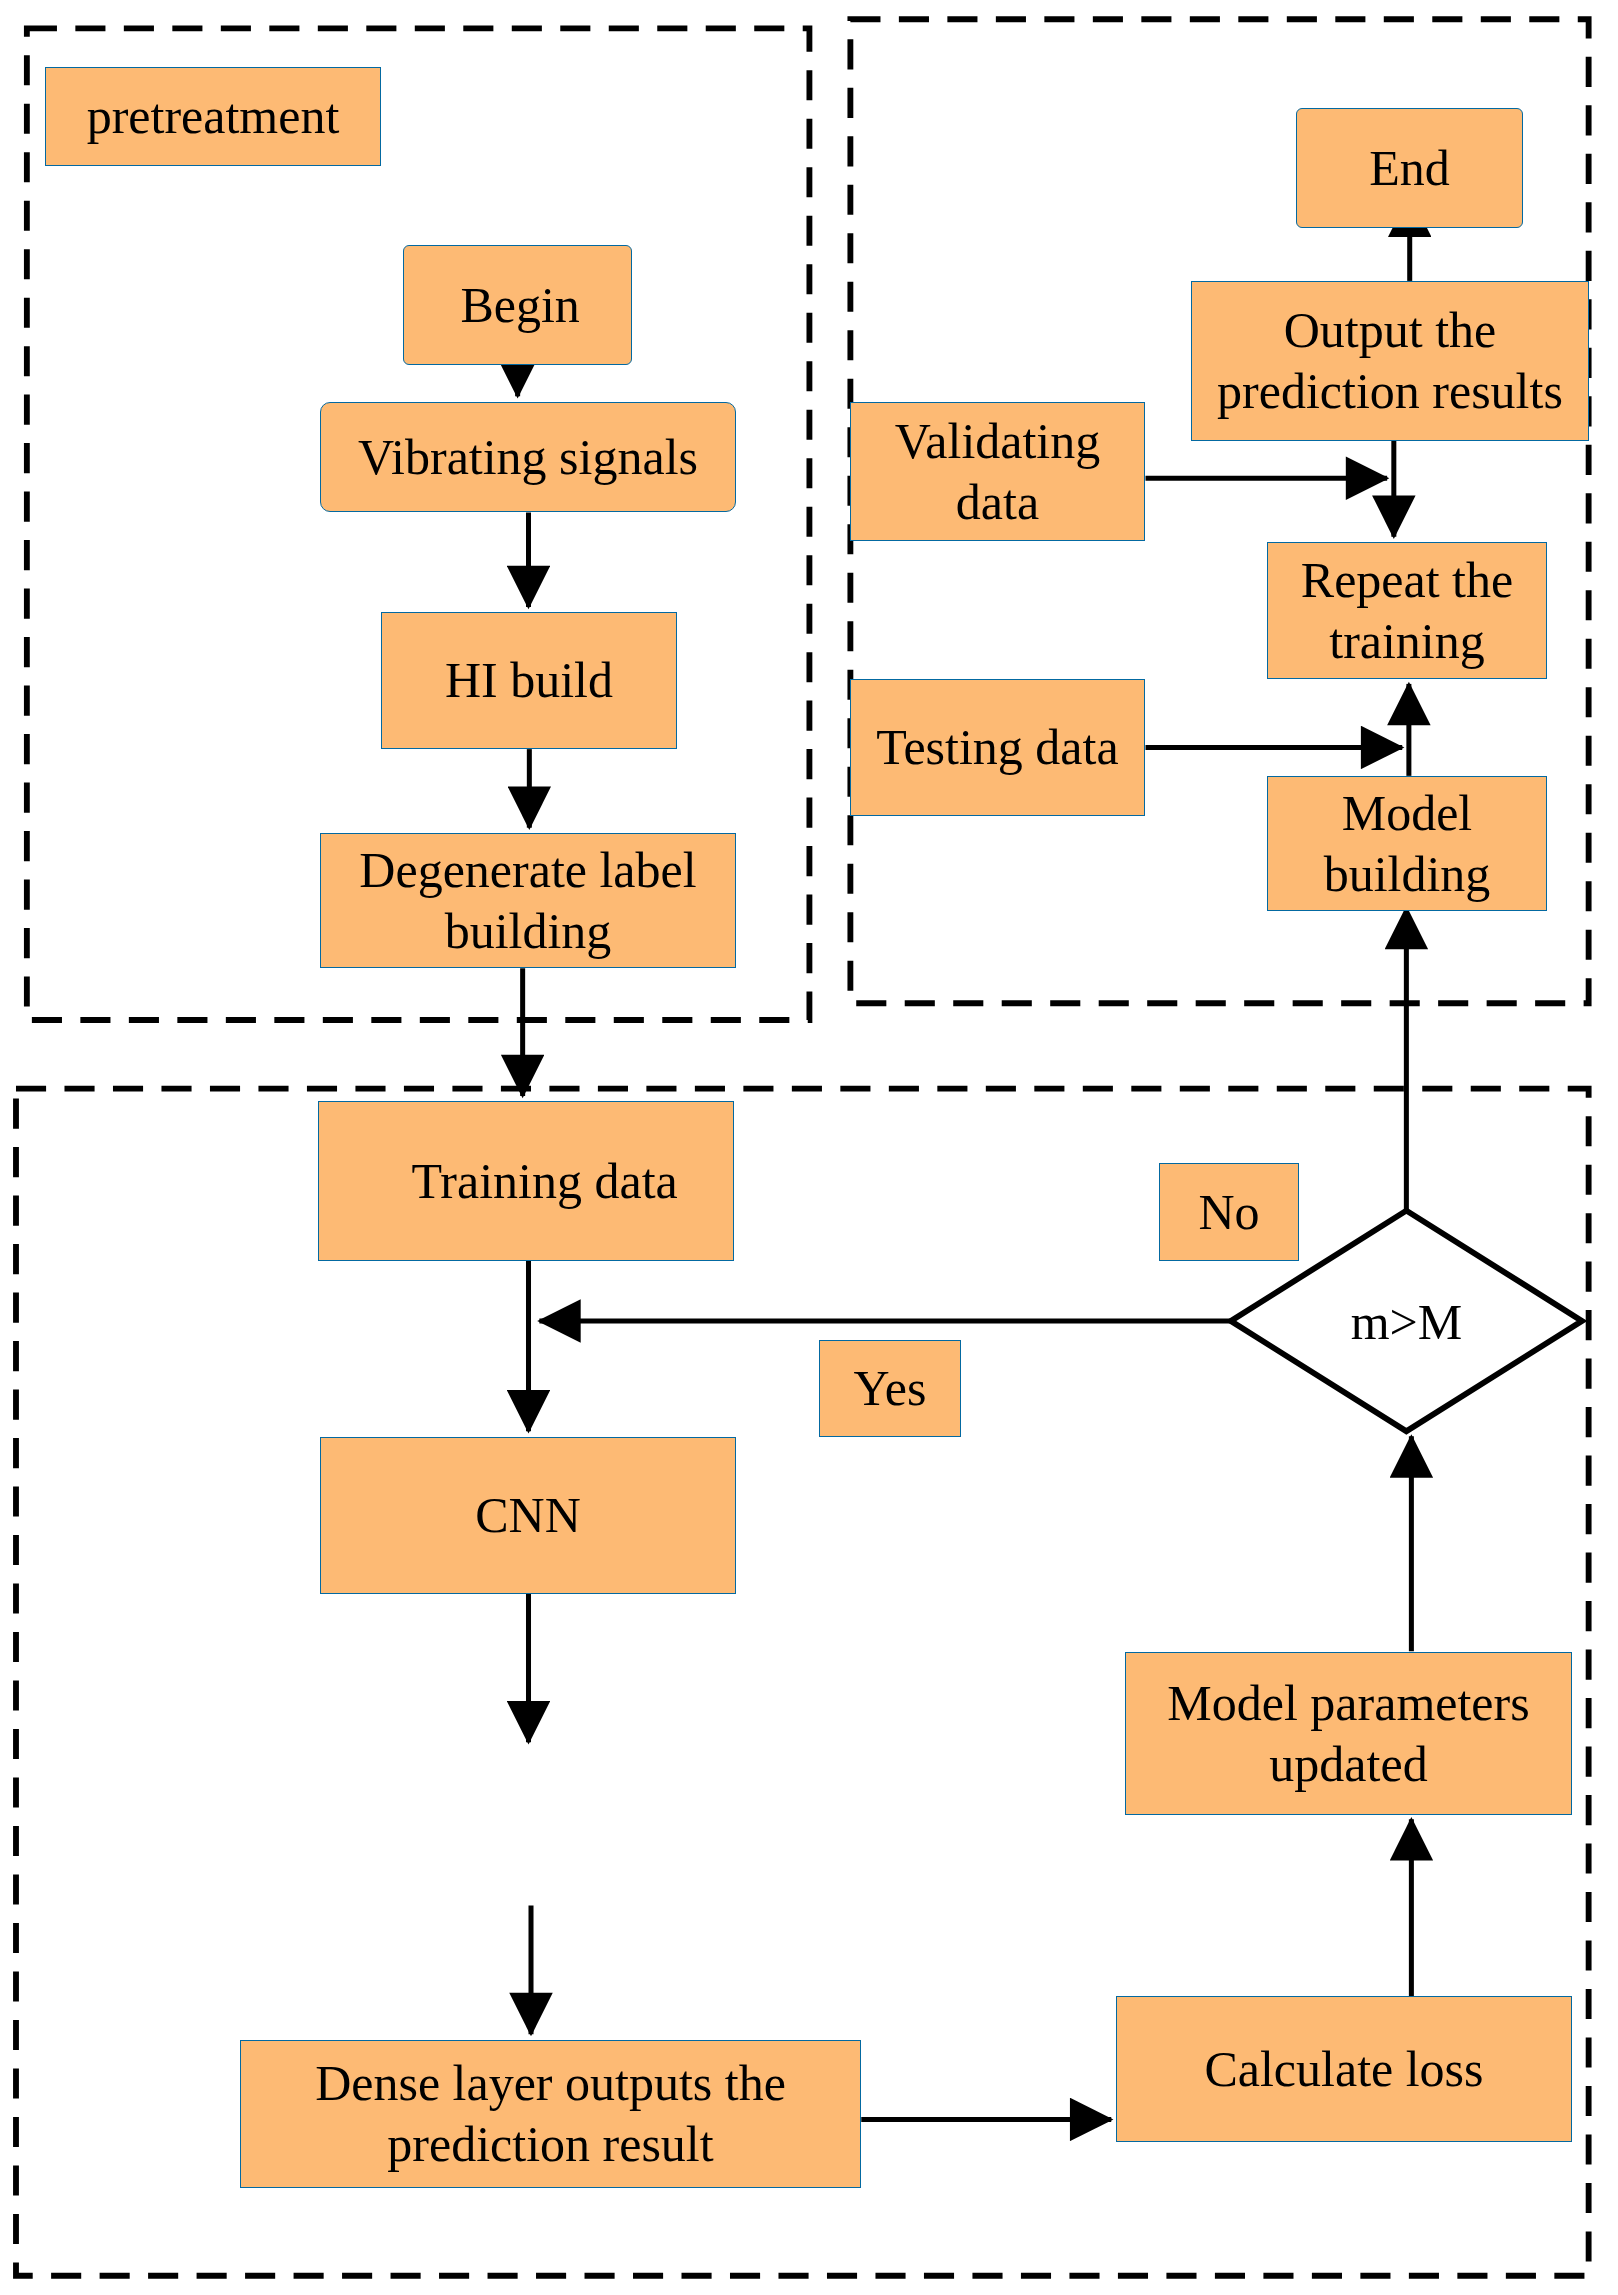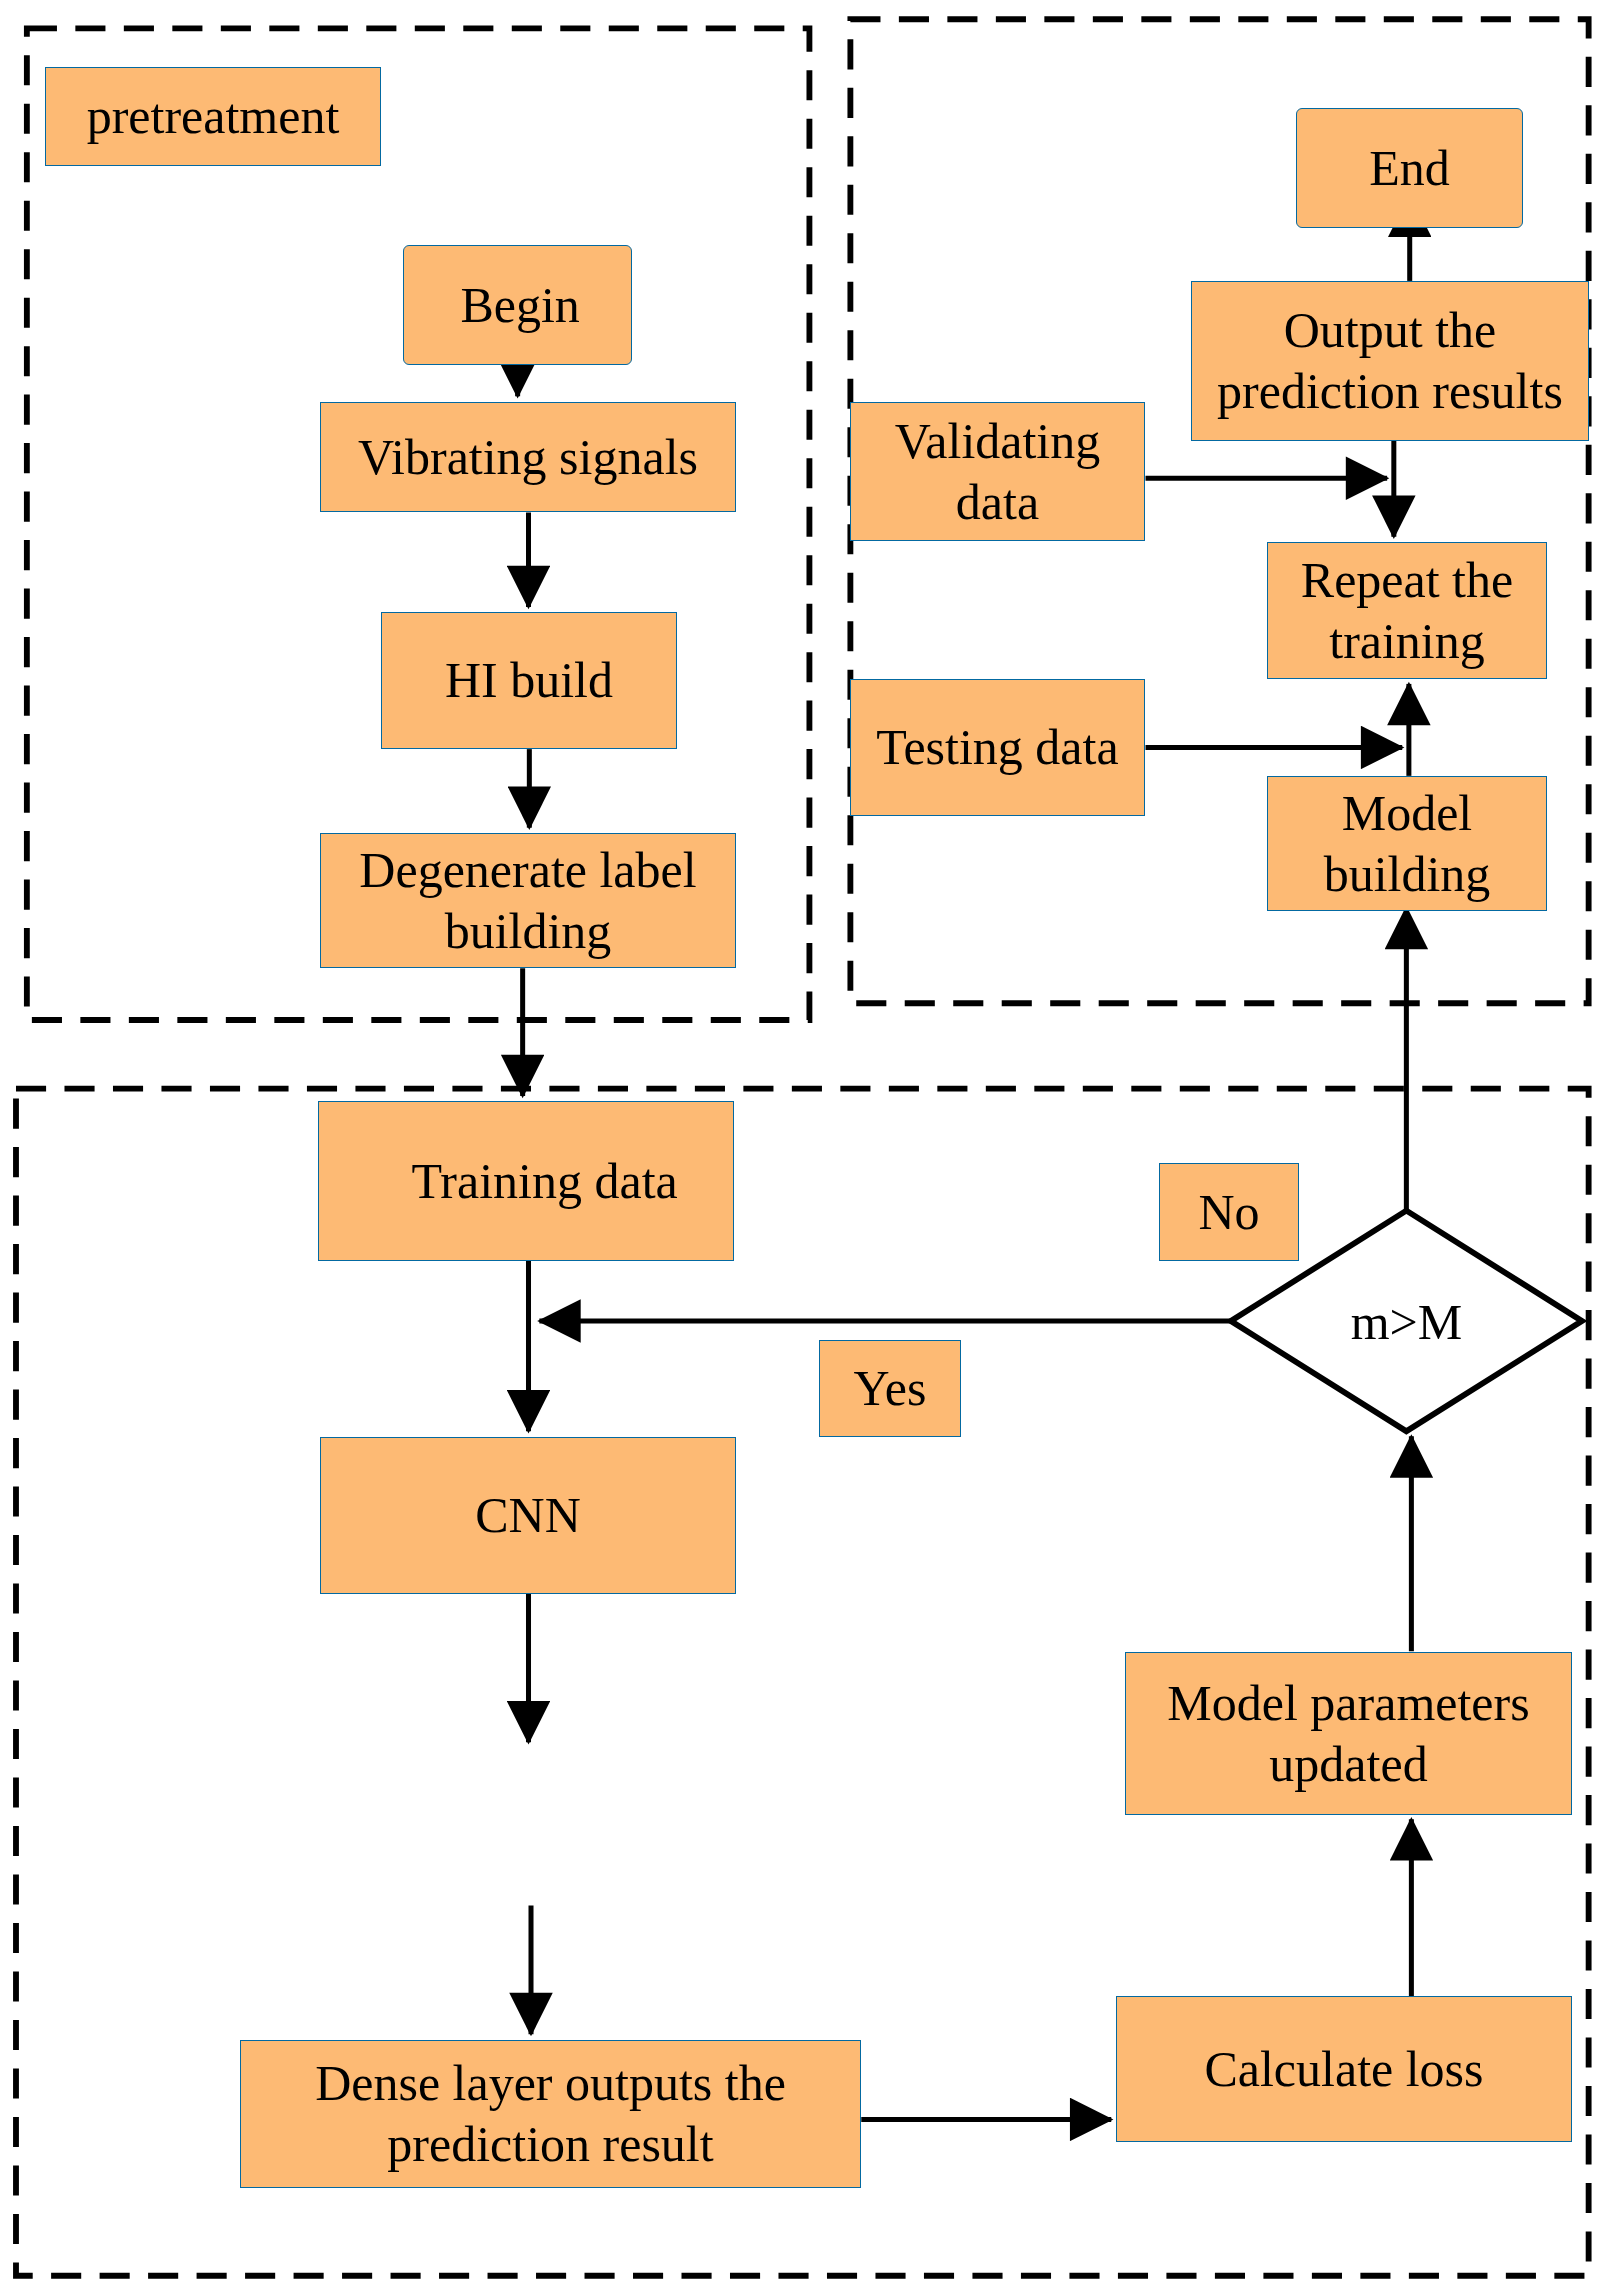--- a/index.html
+++ b/index.html
@@ -85,21 +85,21 @@
     <line x1="1370" y1="894" x2="1677" y2="894" stroke="#000" stroke-width="6" marker-end="url(#ah)"></line>
     <line x1="1667" y1="527" x2="1667" y2="642" stroke="#000" stroke-width="6" marker-end="url(#ah)"></line>
     <line x1="1370" y1="572" x2="1659" y2="572" stroke="#000" stroke-width="6" marker-end="url(#ah)"></line>
     <line x1="1686" y1="336" x2="1686" y2="234" stroke="#000" stroke-width="6" marker-end="url(#ah)"></line>
   </svg>
 
   <div class="node" style="left:45px; top:67px; width:336px; height:99px;">pretreatment</div>
 
   <div class="node rounded" style="left:403px; top:207px; width:229px; height:120px;padding-left:12px;">Begin</div>
 
-  <div class="node" style="left:320px; top:402px; width:416px; height:110px;">Vibrating signals</div>
+  <div class="node" style="left:320px; top:402px; width:416px; height:110px;border-radius:10px;">Vibrating signals</div>
 
   <div class="node" style="left:381px; top:612px; width:296px; height:137px;">HI build</div>
 
   <div class="node" style="left:320px; top:833px; width:416px; height:135px;">Degenerate label building</div>
 
   <div class="node" style="left:318px; top:1101px; width:416px; height:160px;padding-left:44px;">Training data</div>
 
   <div class="node" style="left:320px; top:1437px; width:416px; height:157px;">CNN</div>
 
 

